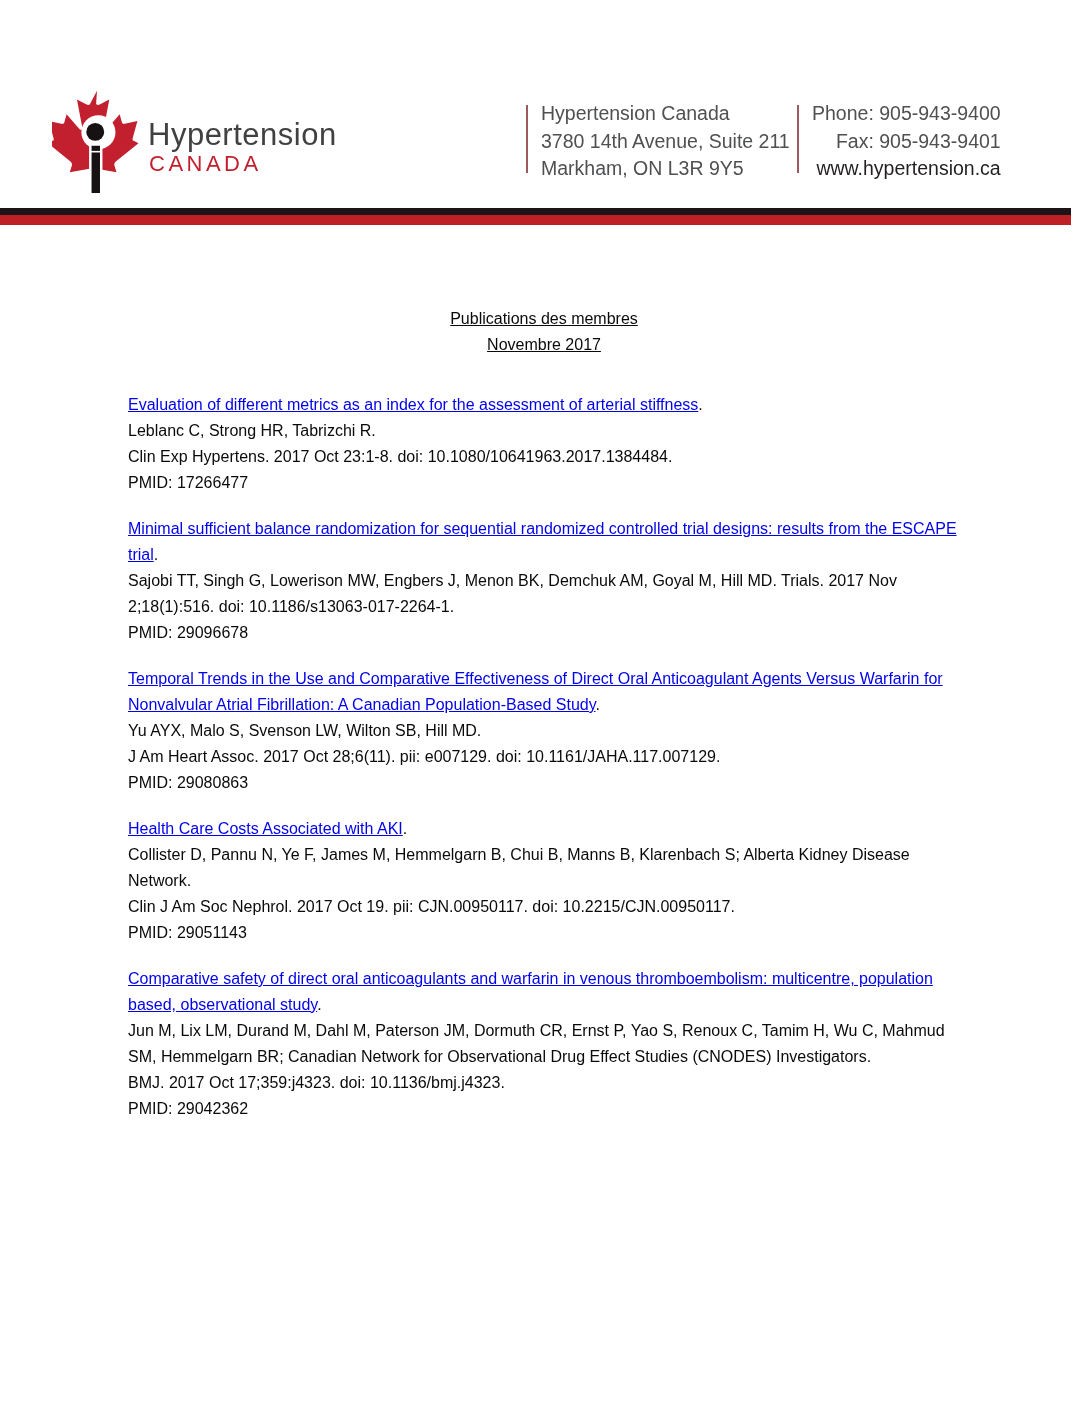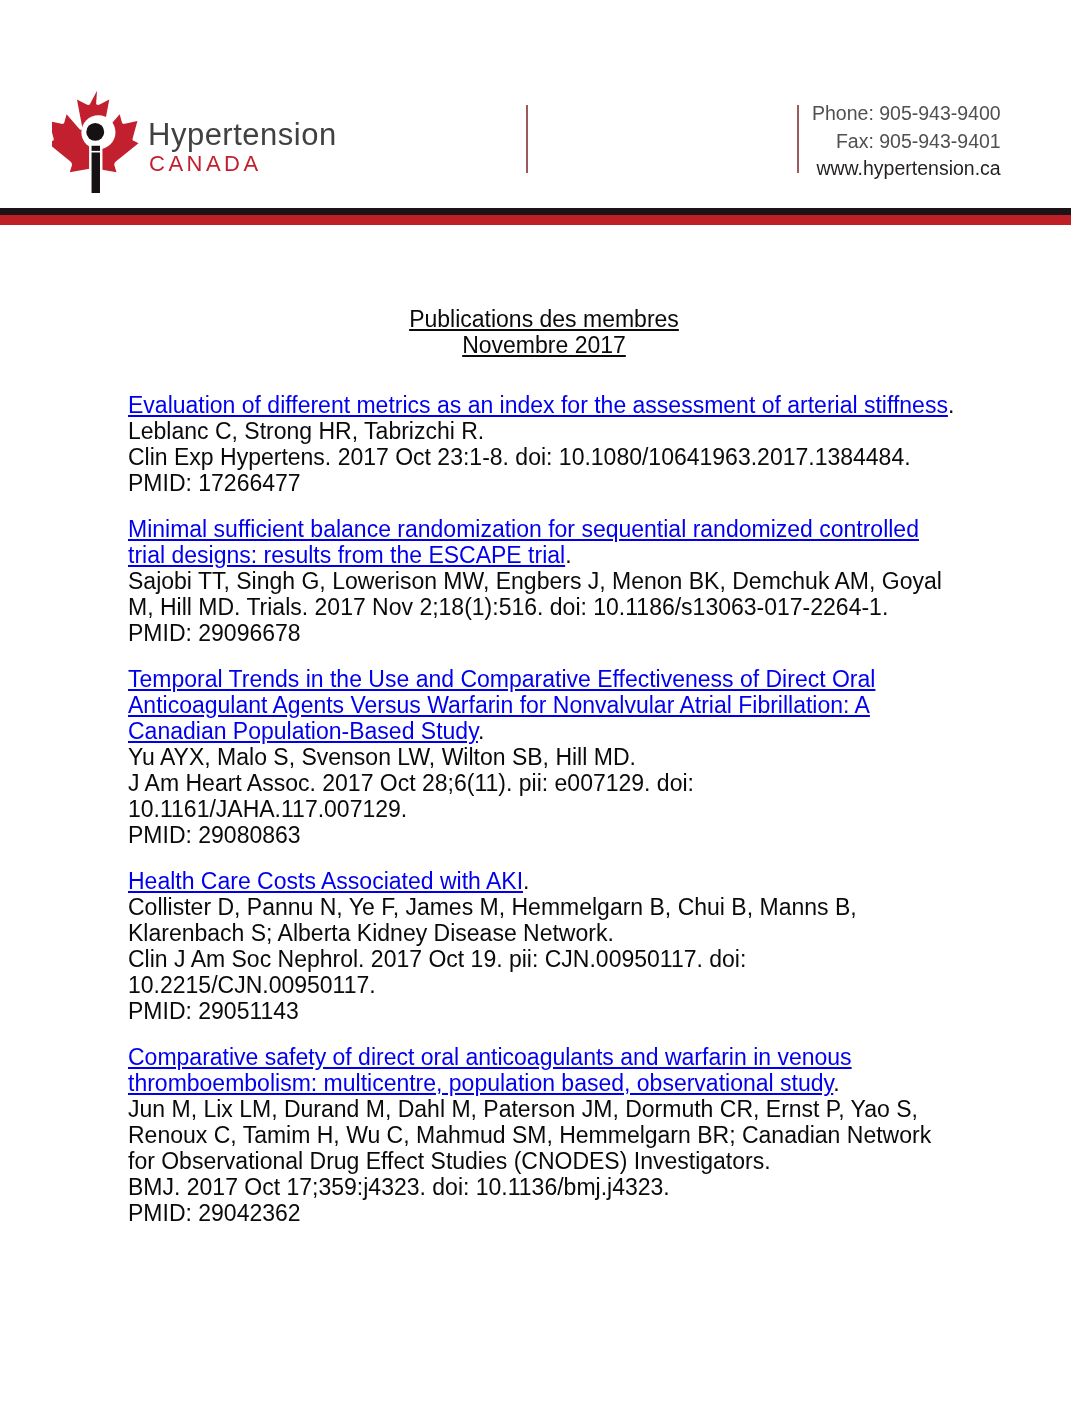--- a/index.html
+++ b/index.html
@@ -41,21 +41,21 @@
   .address-col{left:541px;}
   .phone-col{left:812px;text-align:right;}
   .website-line{font-weight:normal;color:var(--website-text);}
   .bar{position:absolute;left:0;width:1071px;}
   .bar-black{top:171px;height:7px;background:var(--bar-black);}
   .bar-red{top:178px;height:10px;background:var(--bar-red);}
 
   
   .doc{
     position:absolute;left:128px;top:306px;width:832px;
-    font-size:23px;line-height:26px;color:var(--body-text);
+    font-size:16px;line-height:26px;color:var(--body-text);
   }
   .doc-title{text-align:center;margin:0 0 34px 0;}
   .doc-title div{text-decoration:underline;}
   .line{margin:0;padding:0;}
   .entry{margin:0 0 20px 0;}
   .pub-link{color:var(--link);text-decoration:underline;cursor:pointer;}
   .period{color:var(--body-text);}
 </style>
 </head>
 <body>
@@ -67,20 +67,25 @@
     <circle fill="#ffffff" cx="264" cy="246" r="97"></circle>
     <circle fill="#161214" cx="246" cy="244" r="51"></circle>
     <rect fill="#161214" stroke="#ffffff" stroke-width="14" x="218" y="316" width="62" height="282" rx="4"></rect>
     <rect fill="#ffffff" x="222" y="352" width="54" height="9"></rect>
   </svg>
 
   <div class="brand-name">Hypertension</div>
   <div class="brand-country">CANADA</div>
 
   <div class="contact-divider divider-1"></div>
+  <div class="contact-col address-col">
+    <div>Hypertension Canada</div>
+    <div>3780 14th Avenue, Suite 211</div>
+    <div>Markham, ON  L3R 9Y5</div>
+  </div>
 
   <div class="contact-divider divider-2"></div>
   <div class="contact-col phone-col">
     <div>Phone: 905-943-9400</div>
     <div>Fax: 905-943-9401</div>
     <div class="website-line">www.hypertension.ca</div>
   </div>
 
   <div class="bar bar-black"></div>
   <div class="bar bar-red"></div>

